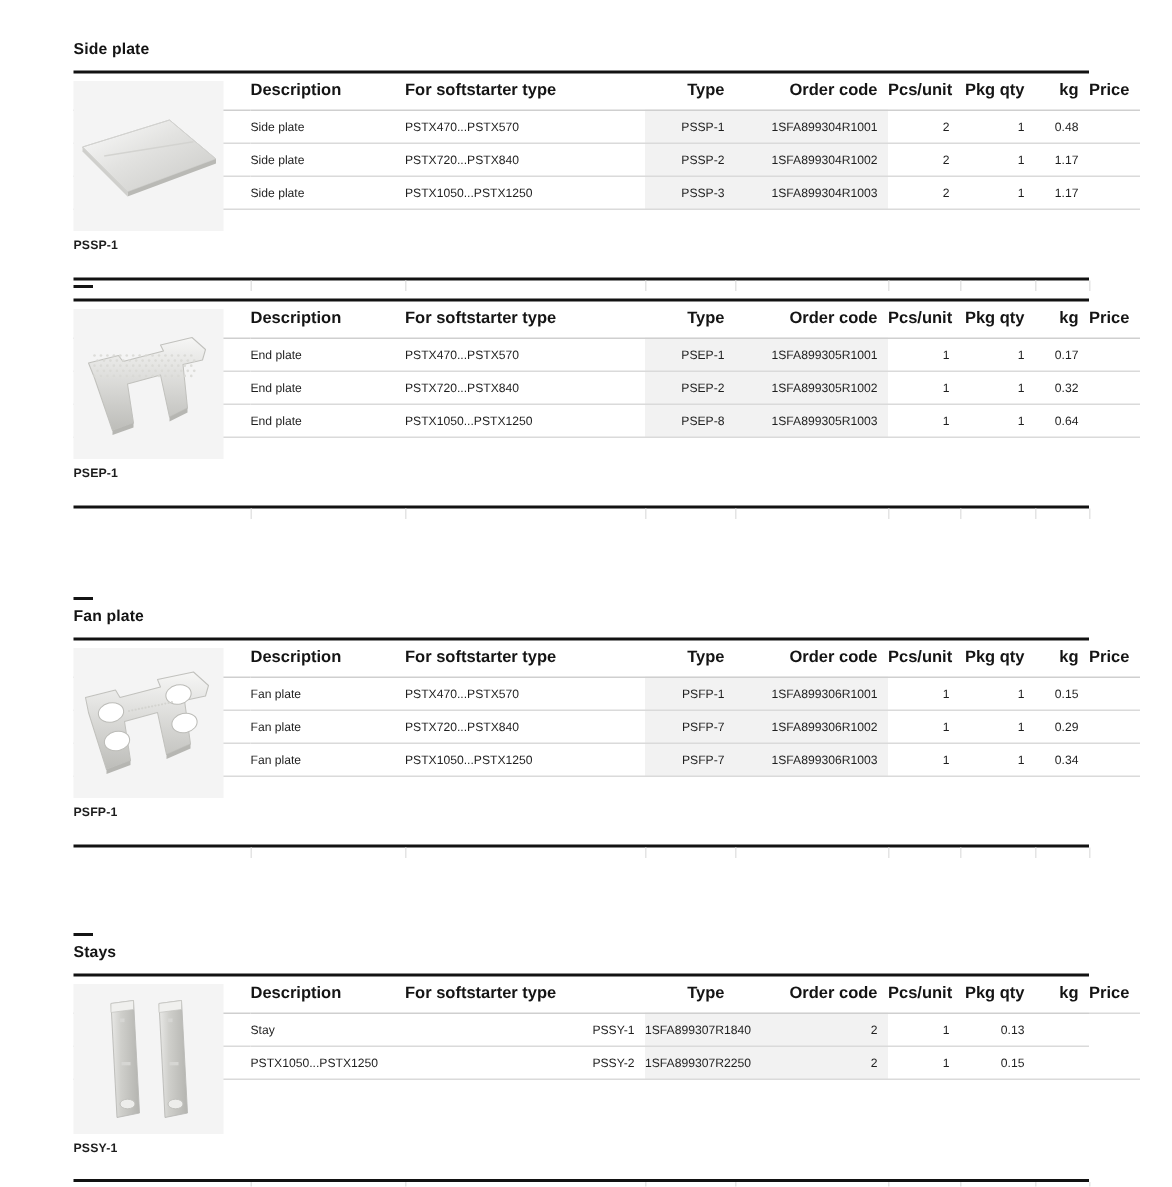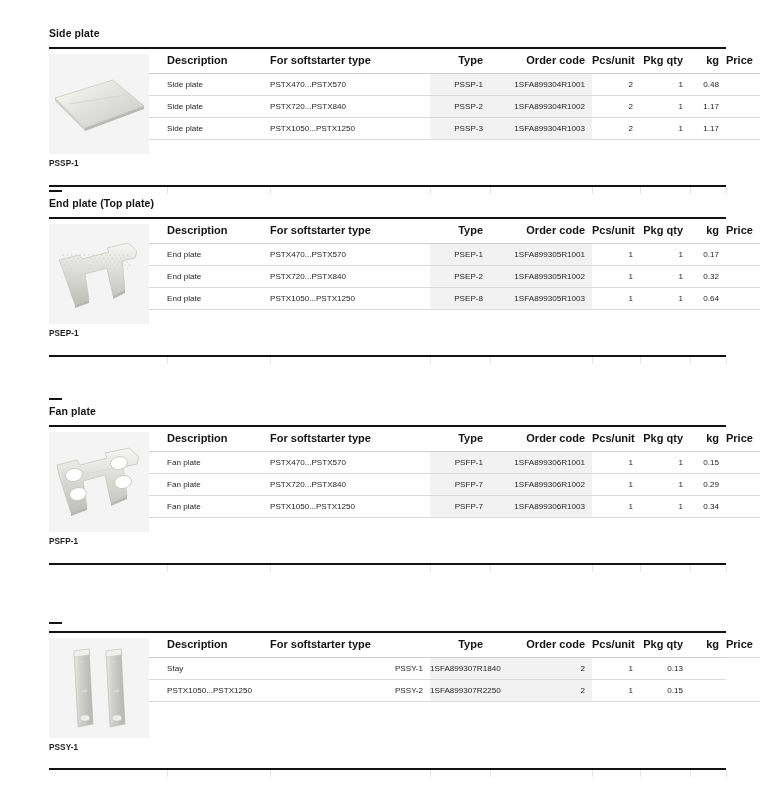--- a/index.html
+++ b/index.html
@@ -233,21 +233,20 @@
           <i style="left: 441px;"></i>
           <i style="left: 543px;"></i>
           <i style="left: 591px;"></i>
           <i style="left: 641px;"></i>
           <i style="left: 677px;"></i>
         </div>
       </div>
     </div>
     <div class="section" style="top: 190px;">
       <div class="sec-dash"></div>
-      <div class="sec-title">End plate (Top plate)</div>
       <div class="tbl-wrap">
         <div class="shade-band" style="top: 24px; height: 67px;"></div>
         <div class="grid">
           <div class="hdr"></div>
           <div class="hdr ta-l">Description</div>
           <div class="hdr ta-l">For softstarter type</div>
           <div class="hdr ta-r pr-6">Type</div>
           <div class="hdr ta-r pr-6">Order code</div>
           <div class="hdr ta-r pr-6">Pcs/unit</div>
           <div class="hdr ta-r pr-6">Pkg qty</div>
@@ -493,20 +492,21 @@
           <i style="left: 441px;"></i>
           <i style="left: 543px;"></i>
           <i style="left: 591px;"></i>
           <i style="left: 641px;"></i>
           <i style="left: 677px;"></i>
         </div>
       </div>
     </div>
     <div class="section" style="top: 622px;">
       <div class="sec-dash"></div>
+      <div class="sec-title">Stays</div>
       <div class="tbl-wrap">
         <div class="shade-band" style="top: 24px; height: 45px;"></div>
         <div class="grid">
           <div class="hdr"></div>
           <div class="hdr ta-l">Description</div>
           <div class="hdr ta-l">For softstarter type</div>
           <div class="hdr ta-r pr-6">Type</div>
           <div class="hdr ta-r pr-6">Order code</div>
           <div class="hdr ta-r pr-6">Pcs/unit</div>
           <div class="hdr ta-r pr-6">Pkg qty</div>

